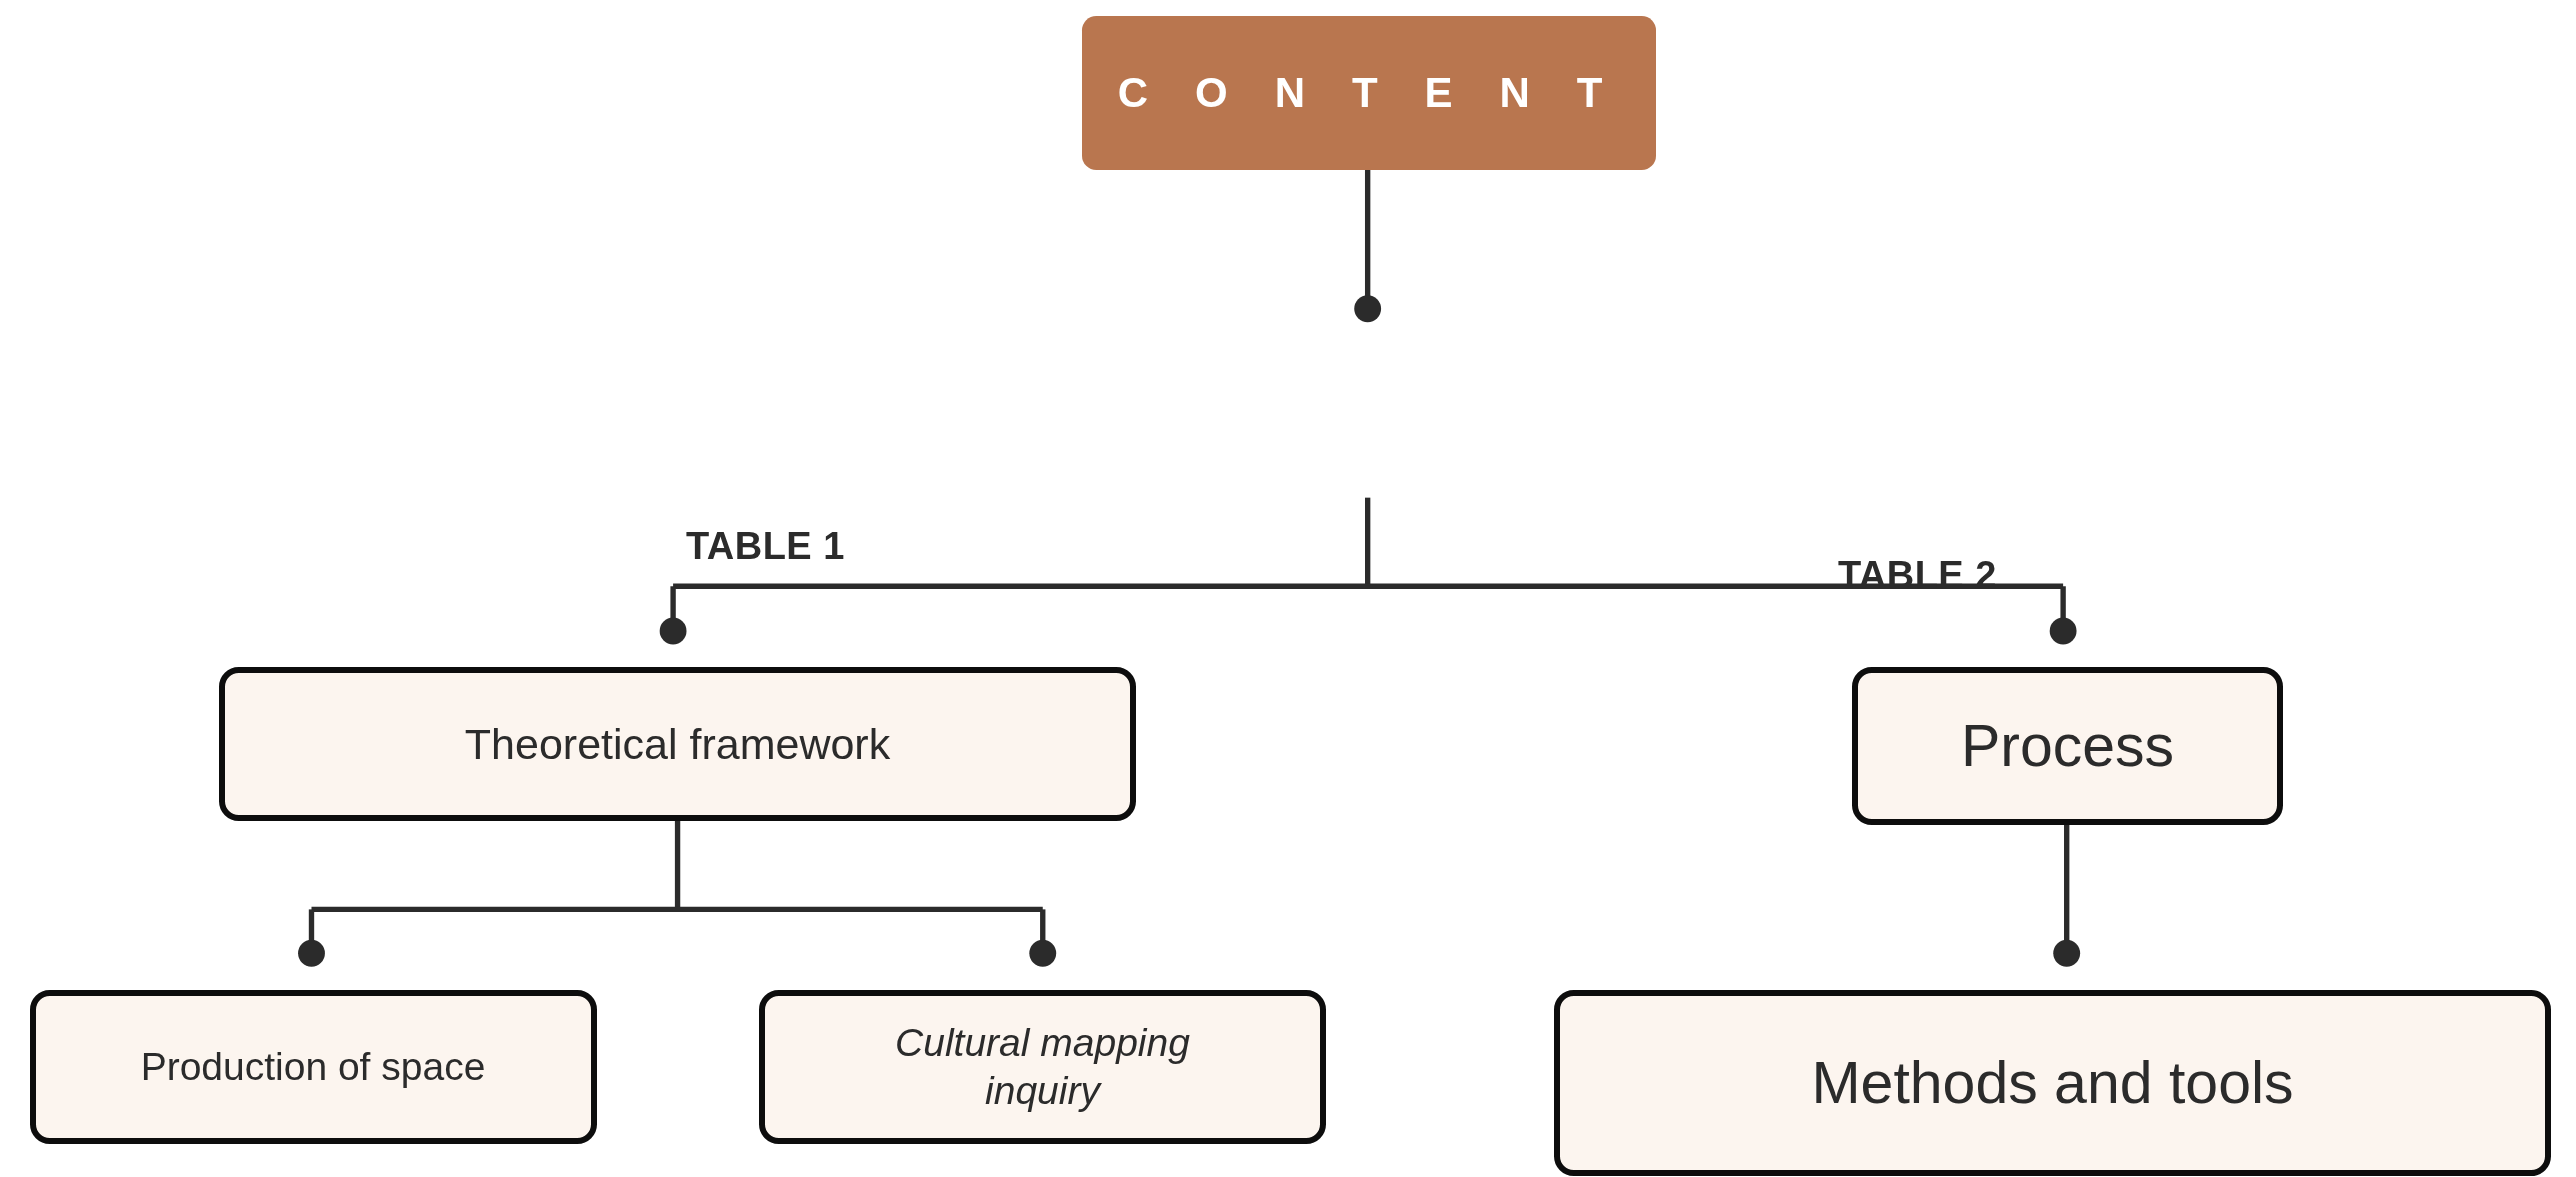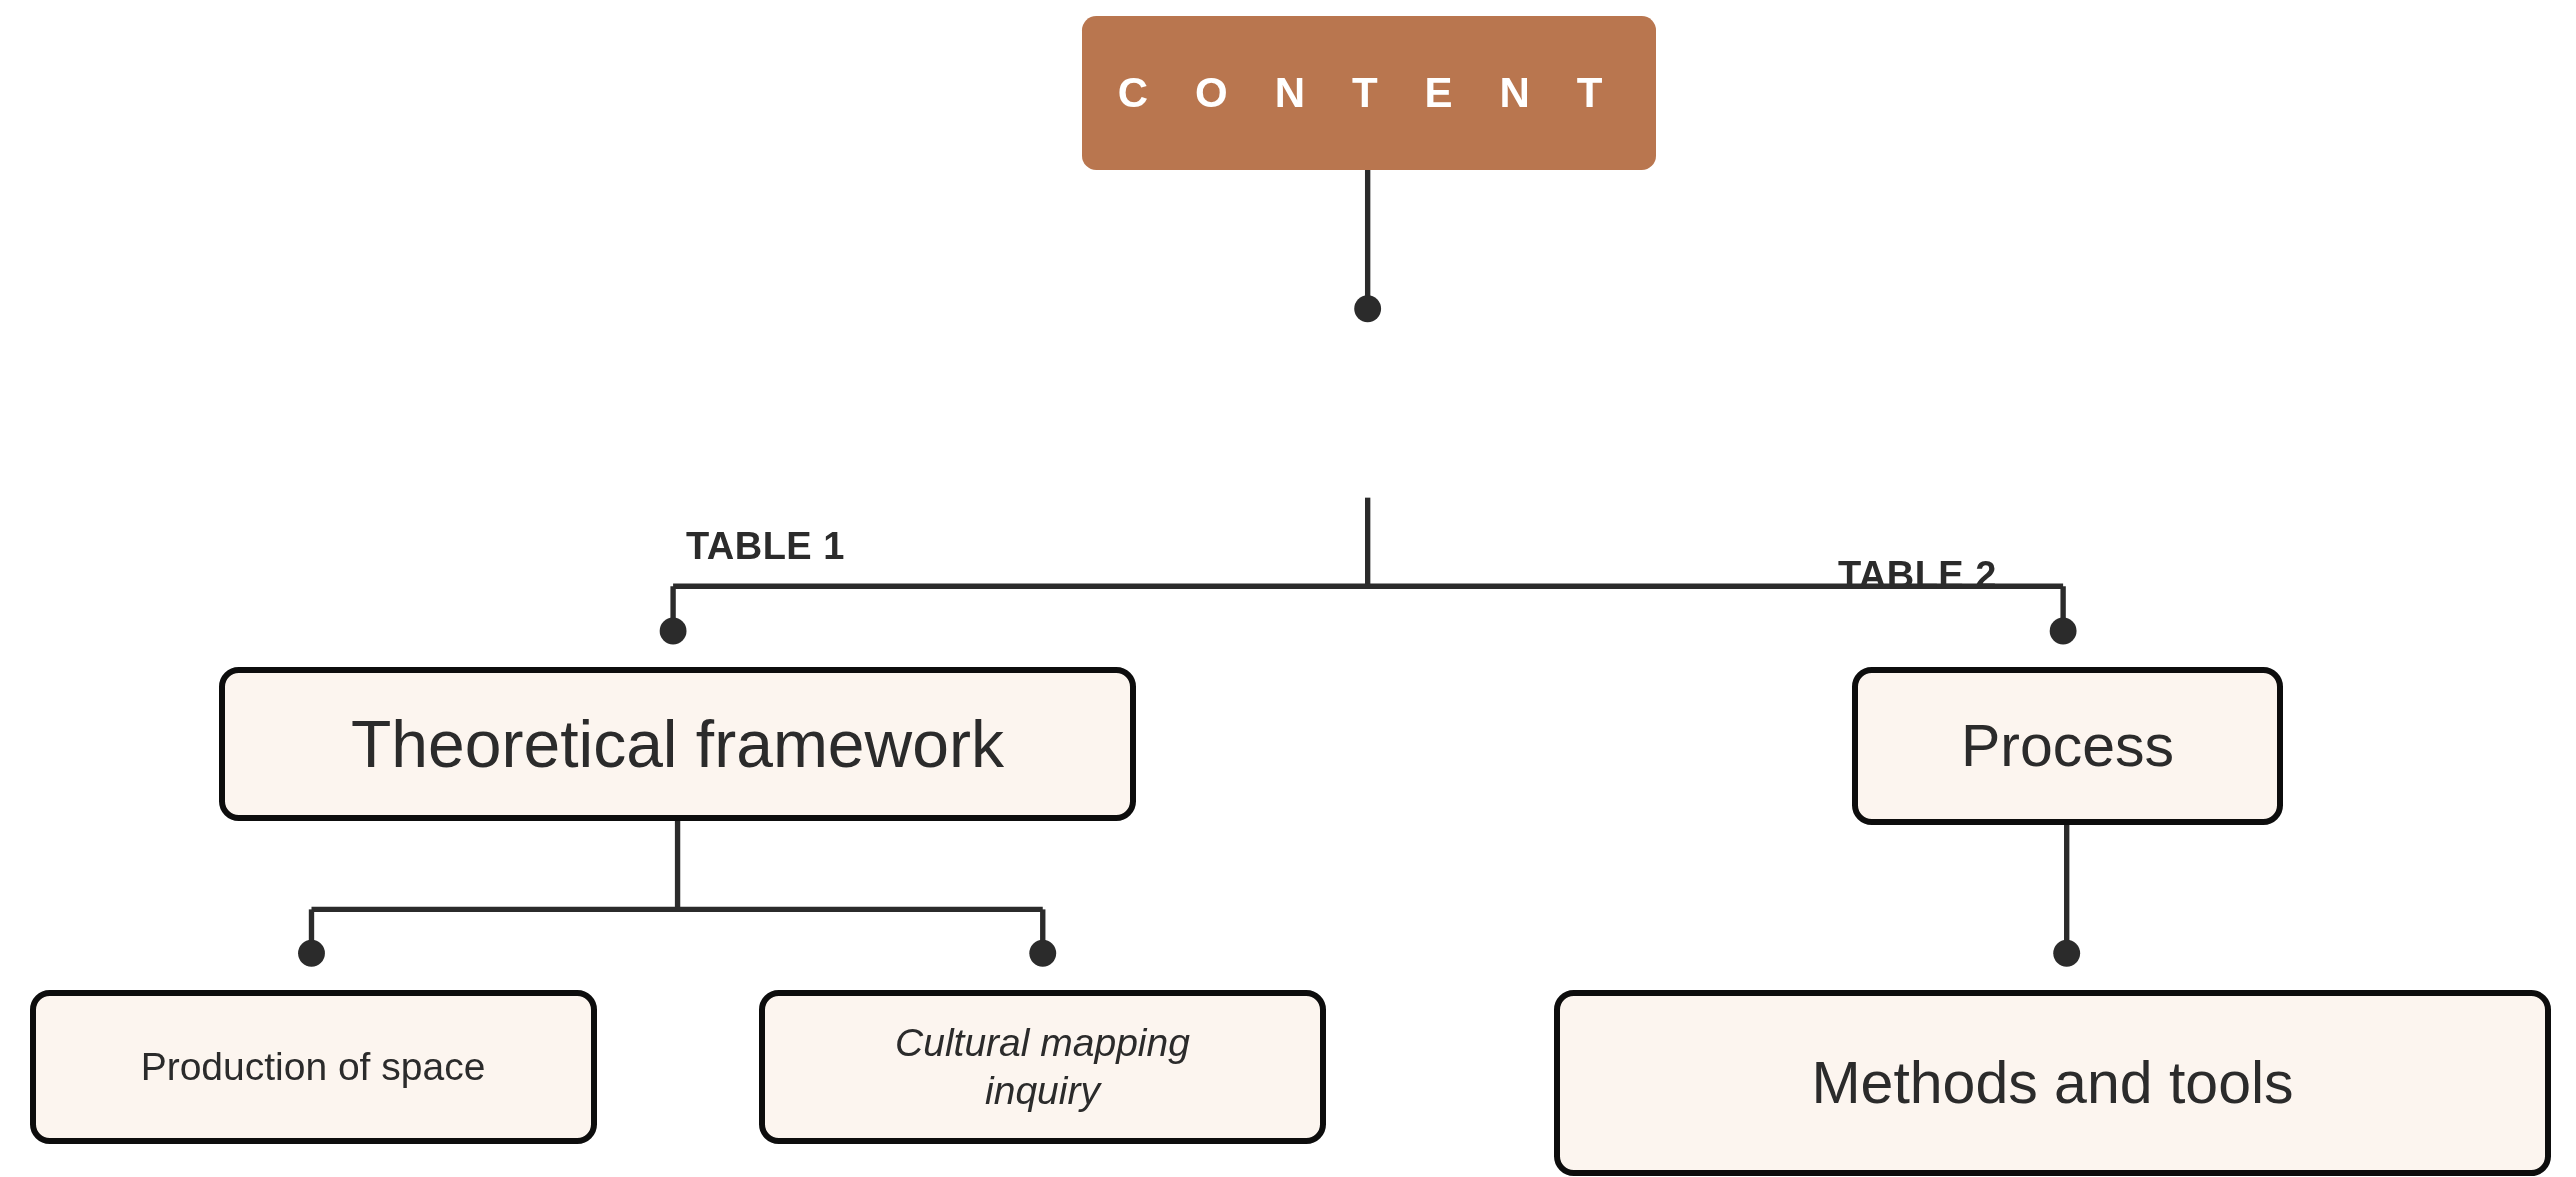--- a/index.html
+++ b/index.html
@@ -60,21 +60,21 @@
   #node-content-analysis {
     left: 1082px; top: 16px; width: 574px; height: 154px;
     font-size: 42px;
   }
   #node-cultural-mapping {
     left: 1080px; top: 344px; width: 574px; height: 154px;
     font-size: 43px; font-weight: 700; line-height: 1.22;
   }
   #node-theoretical-framework {
     left: 219px; top: 667px; width: 917px; height: 154px;
-    font-size: 66px;
+    font-size: 43px;
     justify-content: center;
   }
   #node-process {
     left: 1852px; top: 667px; width: 431px; height: 158px;
     font-size: 59px;
   }
   #node-production-of-space {
     left: 29.5px; top: 990px; width: 567px; height: 154px;
     font-size: 39px;
   }

